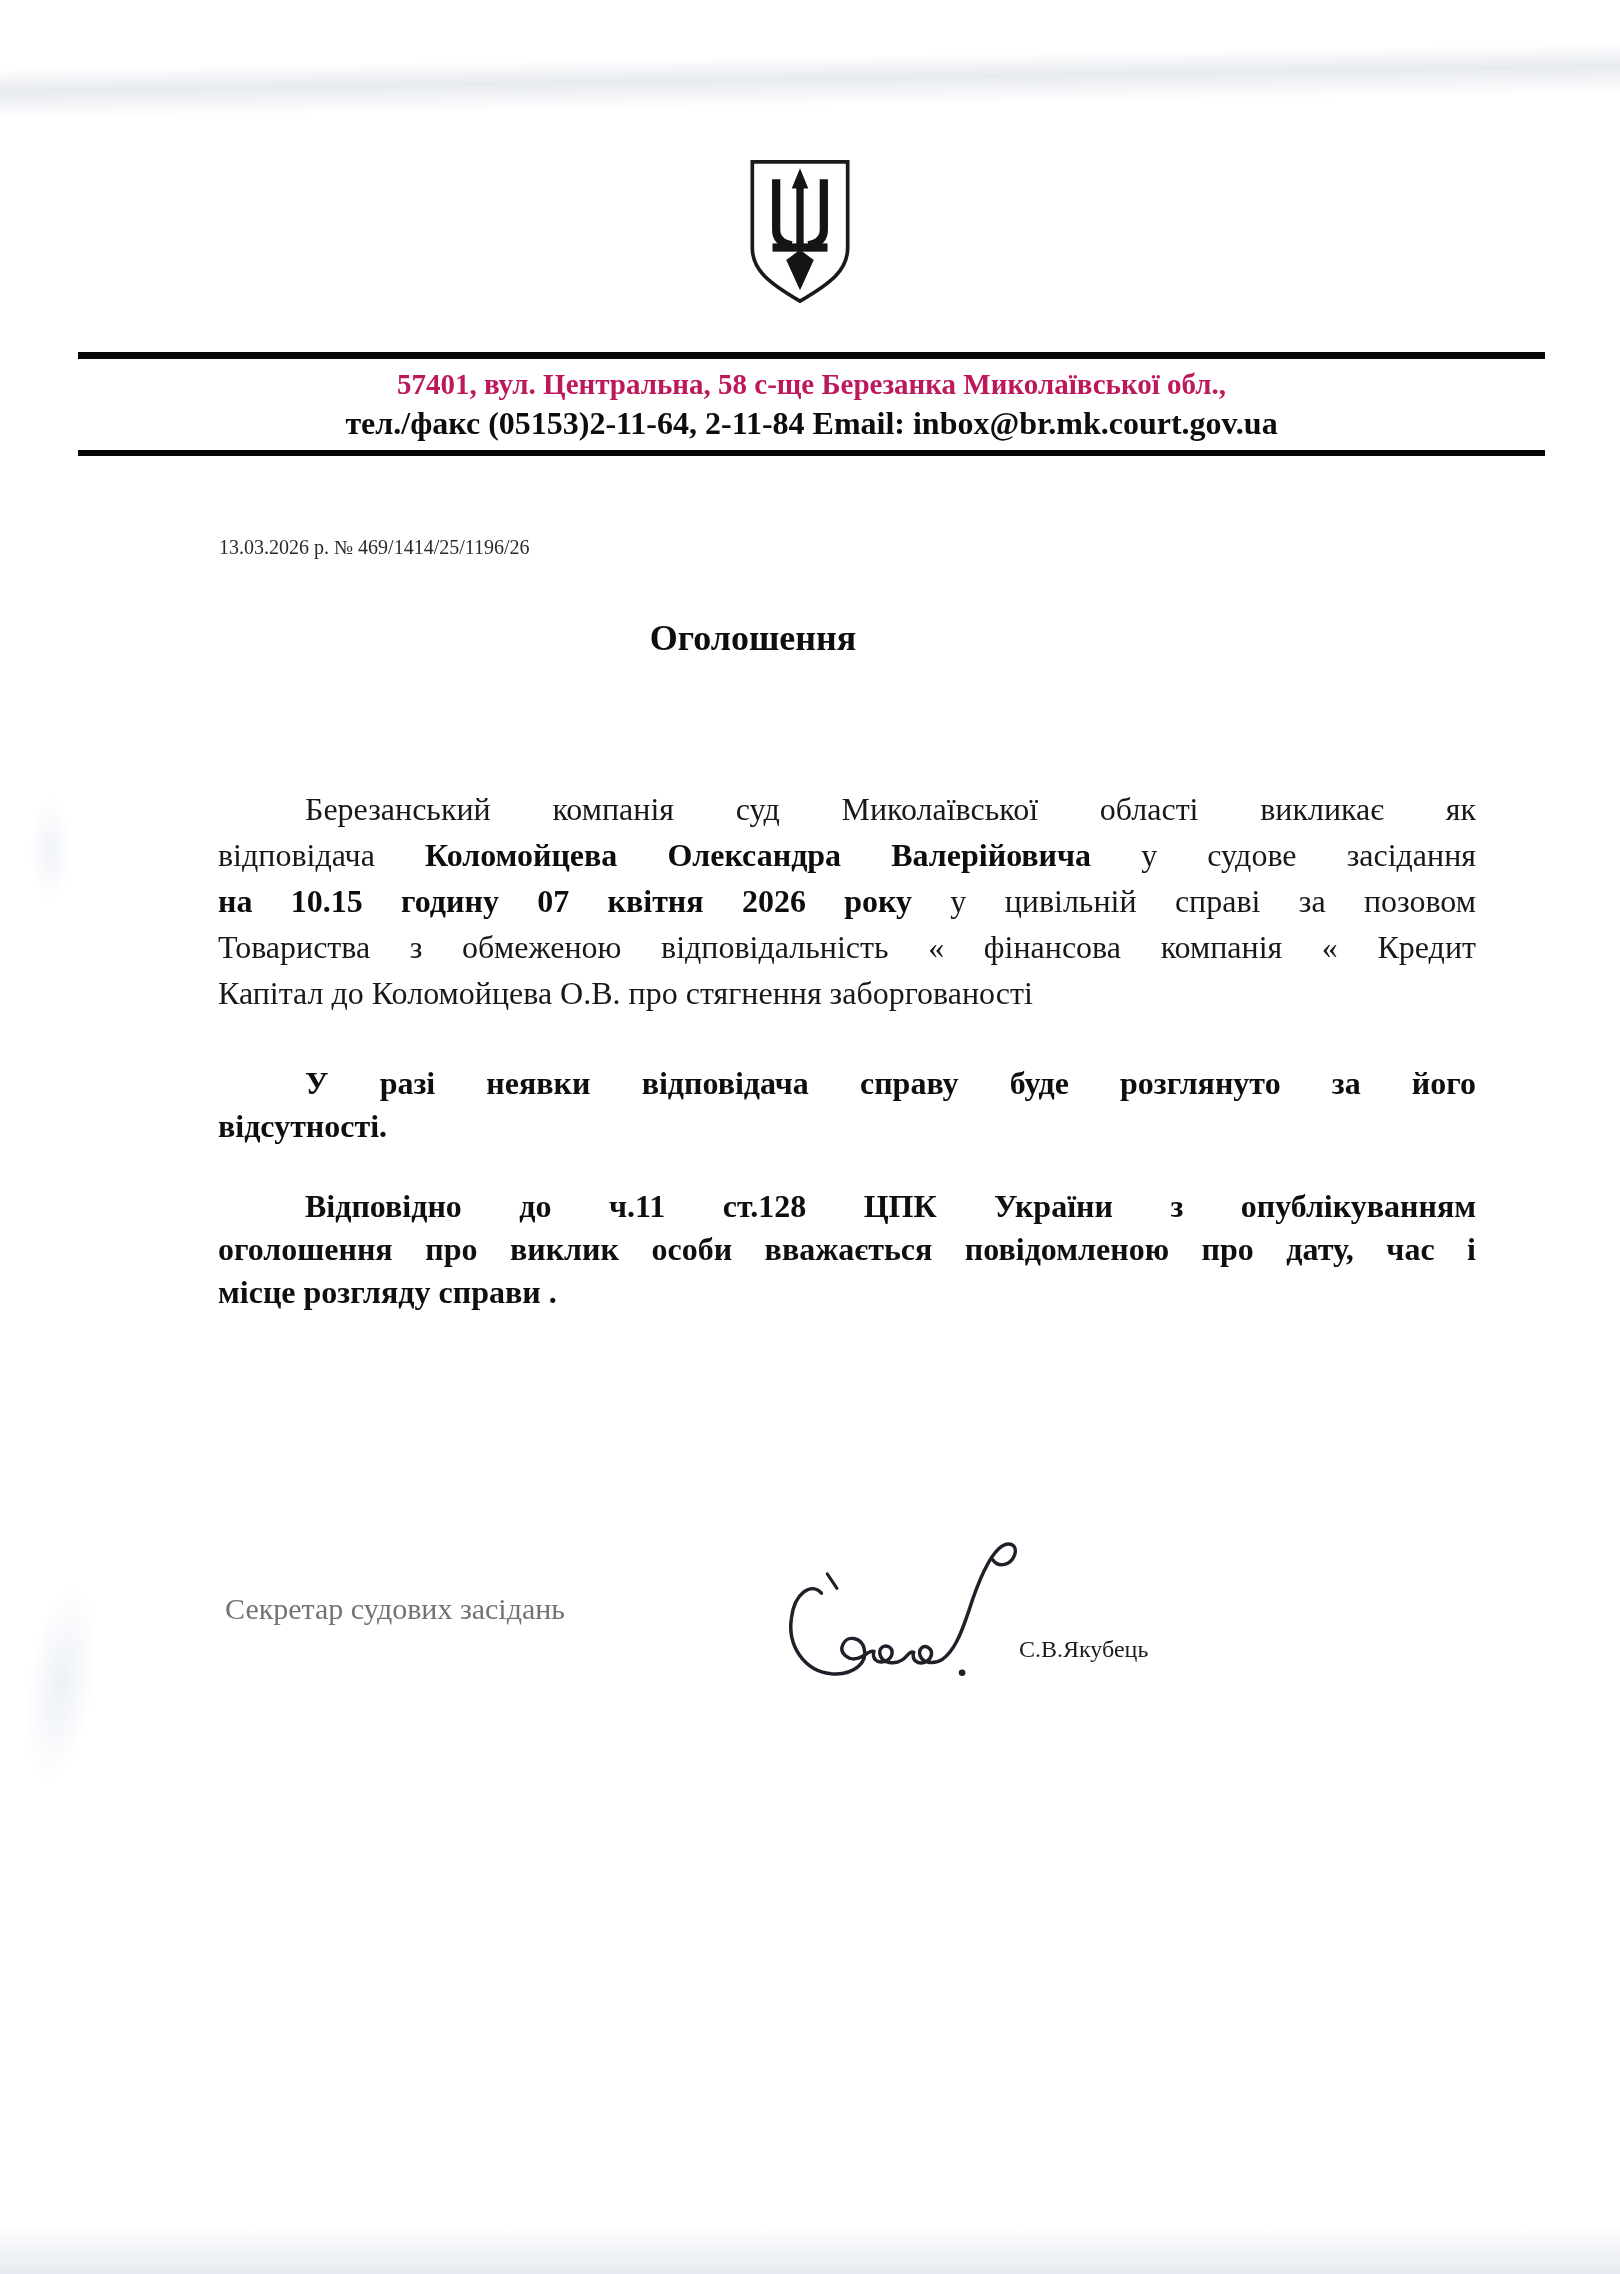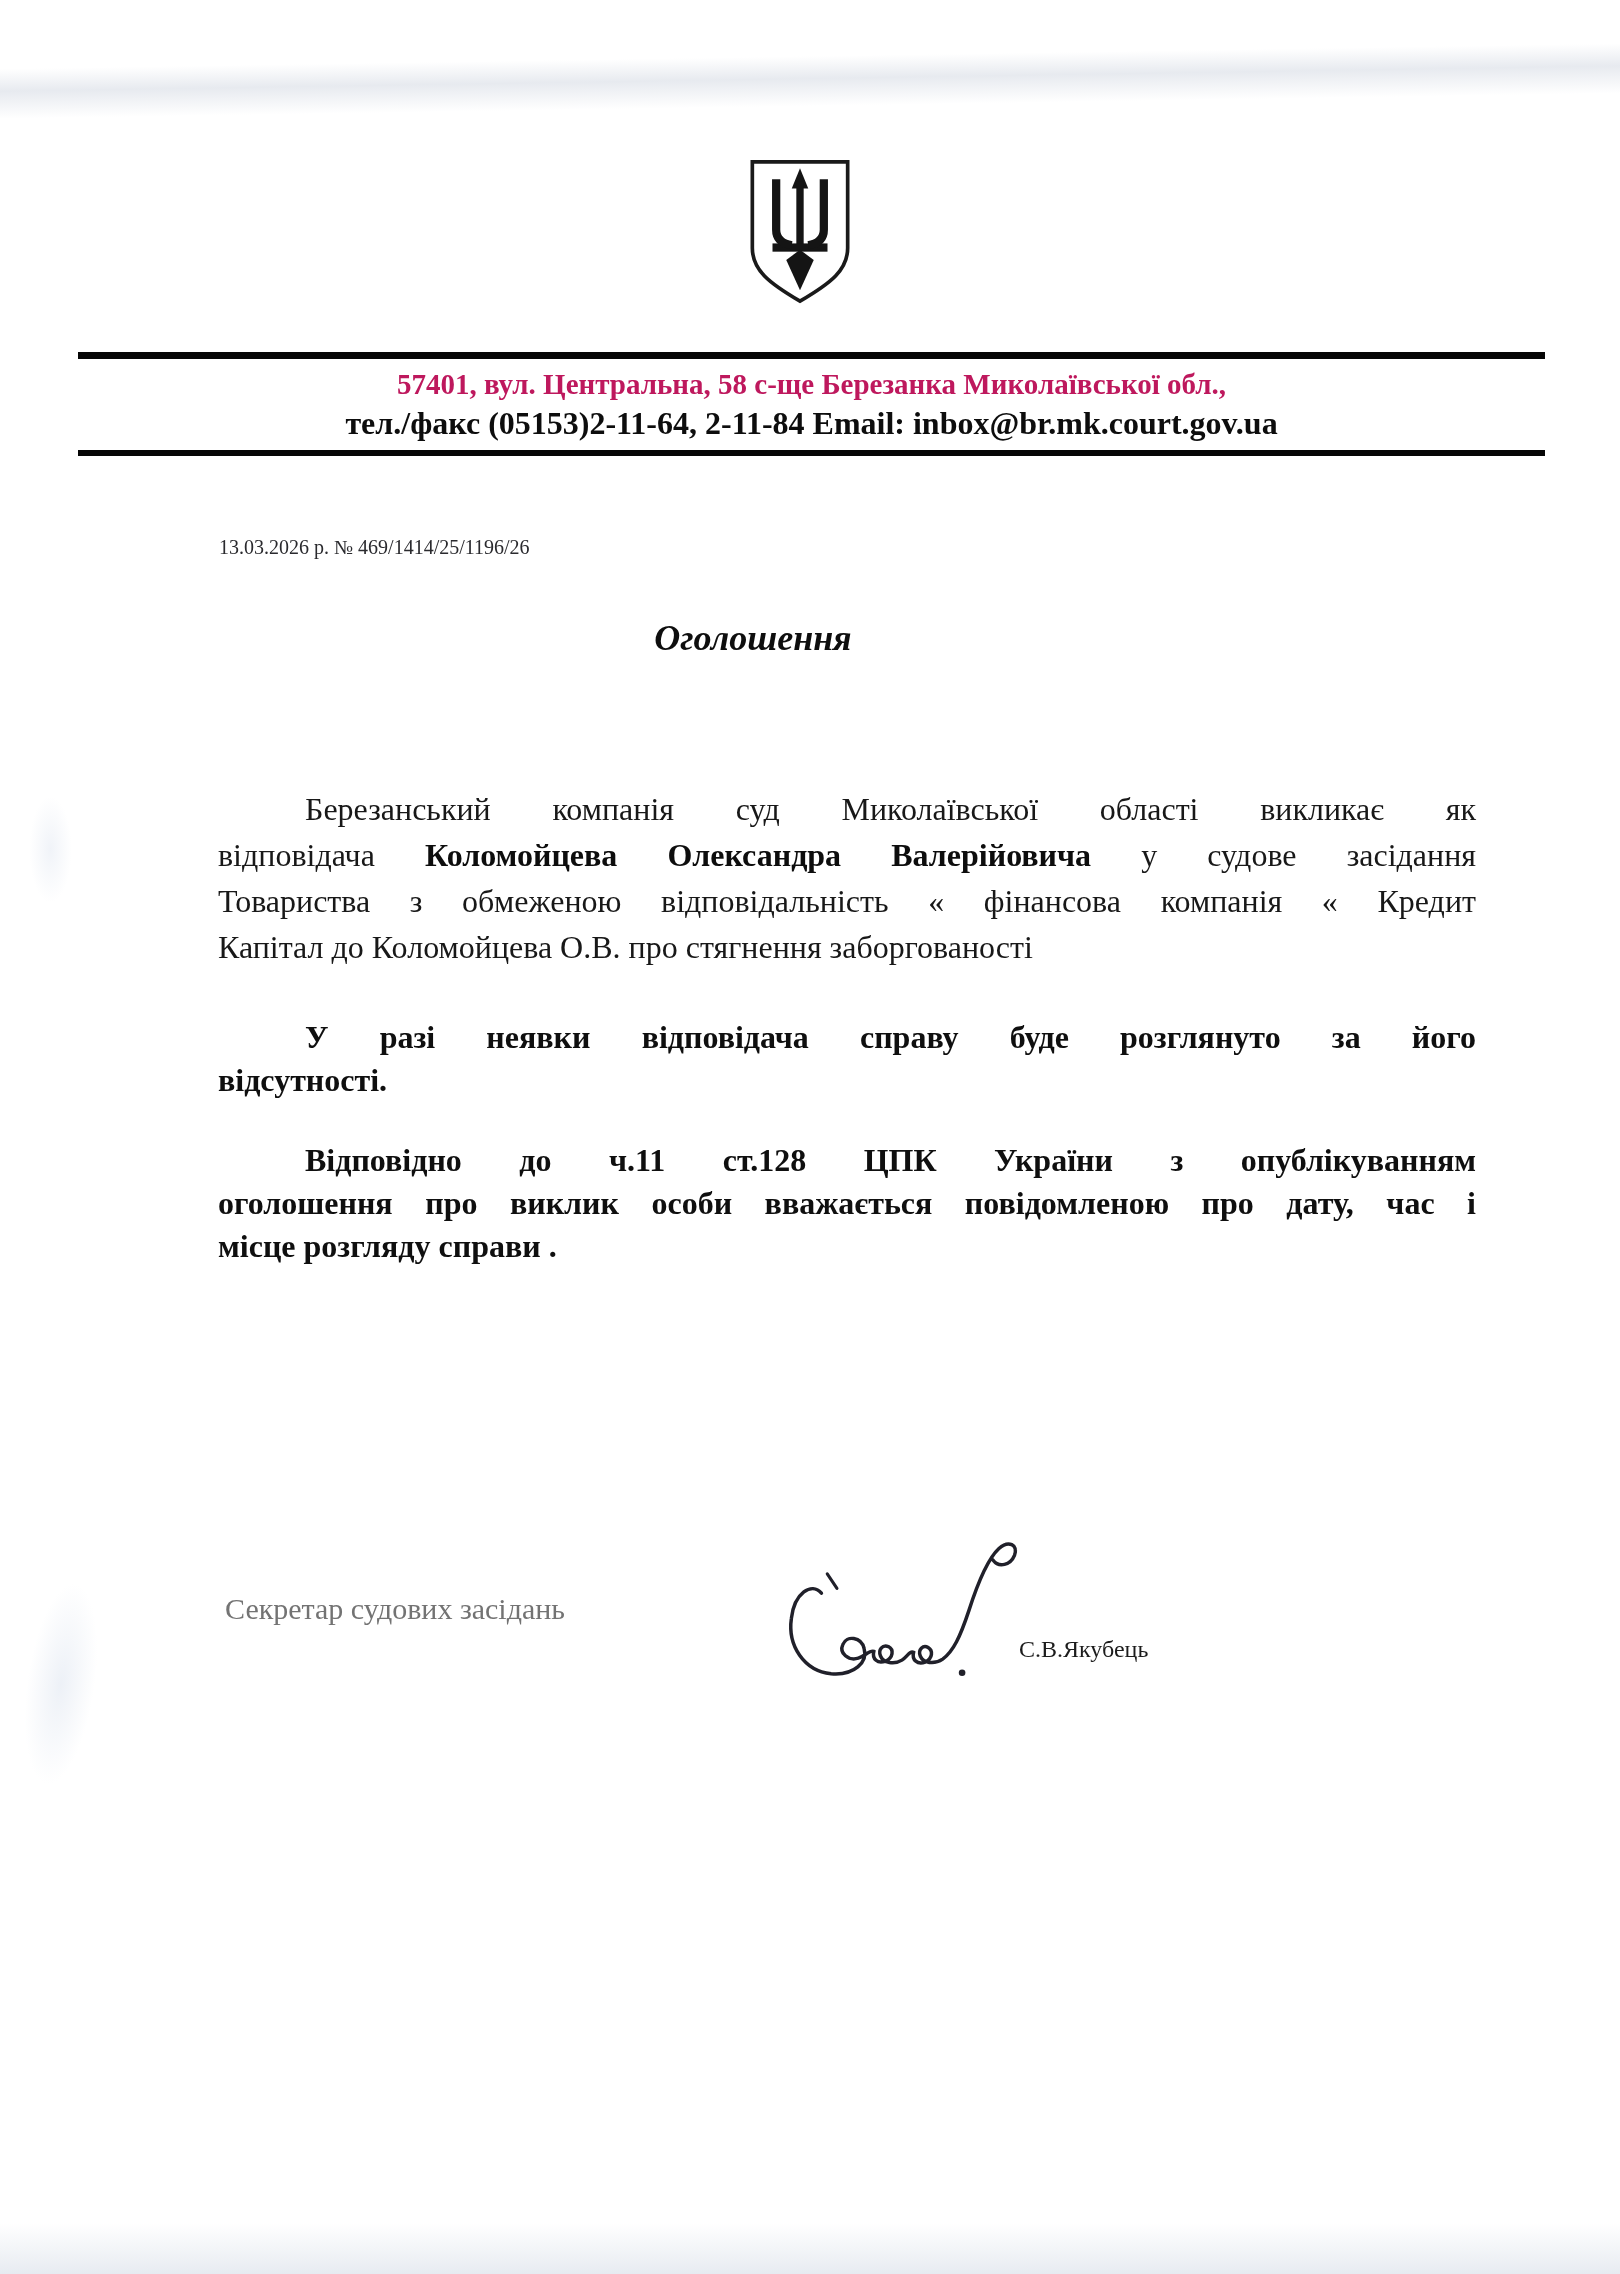--- a/index.html
+++ b/index.html
@@ -38,21 +38,20 @@
   .header-rule{height:6.8px;background:#060606;margin-top:4.9px;}
   .header-rule.thin{height:5.8px;margin-top:6.8px;}
   .address-line{font-size:29px;font-weight:bold;margin-top:6.8px;line-height:39px;color:#be185d;}
   .contact-line{font-size:32px;font-weight:bold;line-height:39px;color:#0d0d0d;}
   
   .ref-line{position:absolute;left:219px;top:536px;font-size:20px;color:#2a2a2e;}
   .doc-title{
     position:absolute;left:218px;top:617px;width:1258px;
     font-size:36px;font-weight:bold;text-align:center;color:#0e0e0e;
     transform:translateX(-94px);
-    font-style:italic;
   }
   
   .body-block{position:absolute;left:218px;top:786px;width:1258px;font-size:32px;}
   .para{line-height:46px;}
   .para.bold{font-weight:bold;color:#0f0f0f;}
   .para.bold .line{line-height:43px;}
   .para.p2{margin-top:46px;}
   .para.p3{margin-top:37px;}
   .line{white-space:normal;}
   .line.just{text-align:justify;text-align-last:justify;}
@@ -94,20 +93,21 @@
   </div>
 
   <div class="ref-line">13.03.2026 р. № 469/1414/25/1196/26</div>
 
   <div class="doc-title">Оголошення</div>
 
   <div class="body-block" id="body-paragraphs">
       <div class="para p1">
         <div class="line just indent"><span>Березанський компанія суд Миколаївської області викликає як</span></div>
         <div class="line just"><span>відповідача </span><span class="b">Коломойцева Олександра Валерійовича</span><span> у судове засідання</span></div>
+        <div class="line just"><span class="b">на 10.15 годину 07 квітня 2026 року</span><span> у цивільній справі за позовом</span></div>
         <div class="line just"><span>Товариства з обмеженою відповідальність « фінансова компанія « Кредит</span></div>
         <div class="line"><span>Капітал до Коломойцева О.В. про стягнення заборгованості</span></div>
       </div>
       <div class="para p2 bold">
         <div class="line just indent"><span>У разі неявки відповідача справу буде розглянуто за його</span></div>
         <div class="line"><span>відсутності.</span></div>
       </div>
       <div class="para p3 bold">
         <div class="line just indent"><span>Відповідно до ч.11 ст.128 ЦПК України з опублікуванням</span></div>
         <div class="line just"><span>оголошення про виклик особи вважається повідомленою про дату, час і</span></div>

